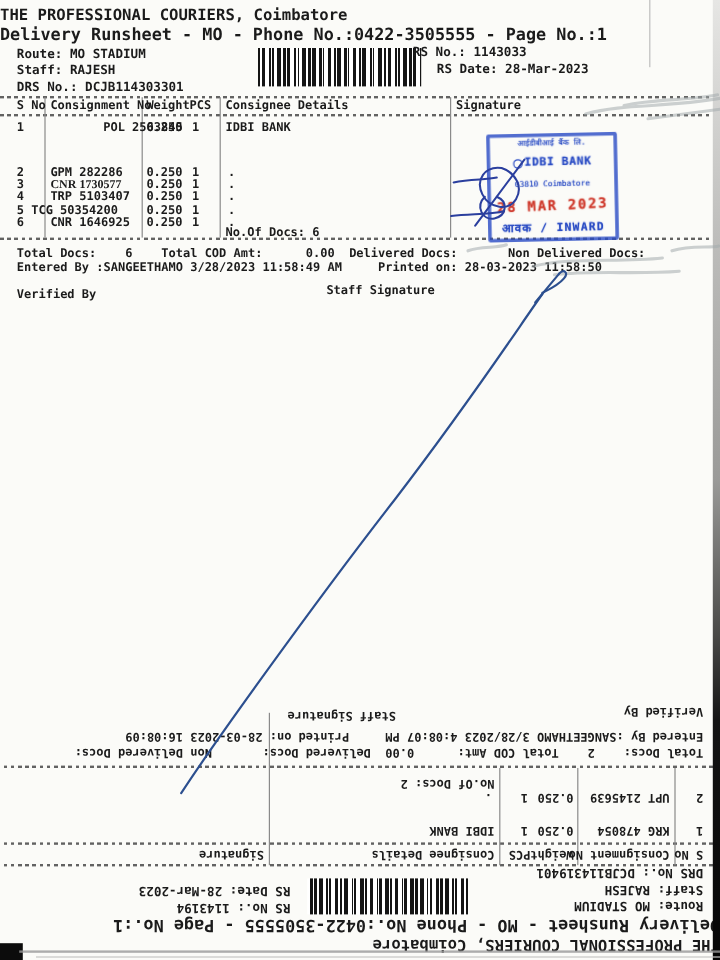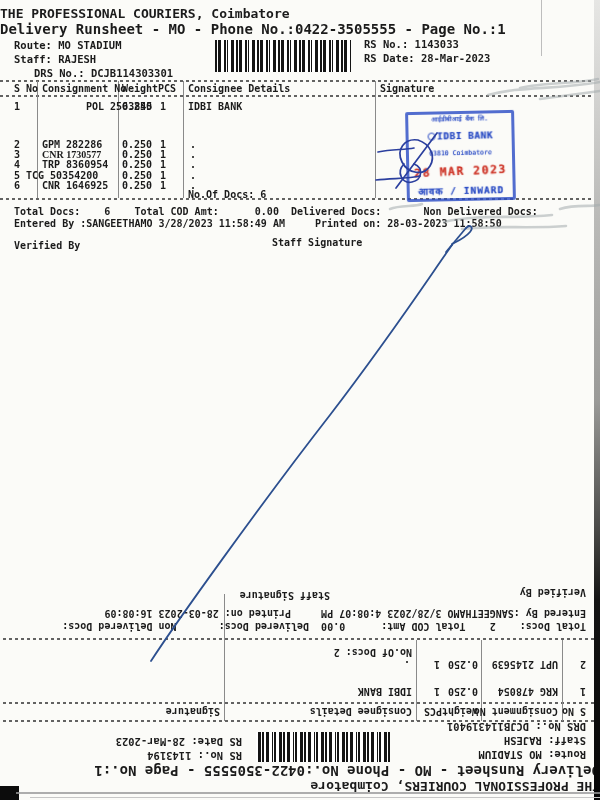--- a/index.html
+++ b/index.html
@@ -34,25 +34,25 @@
 <body>
 
 <div class="page">
 
   <div class="abs" style="left:0;top:0;width:600px;height:260px;">
     <div class="abs ctr b" style="top:6px;font-size:13px;">THE PROFESSIONAL COURIERS, Coimbatore</div>
     <div class="abs ctr b" style="top:21px;font-size:14px;">Delivery Runsheet - MO - Phone No.:0422-3505555 - Page No.:1</div>
 
     <div class="abs t10b" style="left:14px;top:39px;">Route: MO STADIUM</div>
     <div class="abs t10b" style="left:14px;top:53px;">Staff: RAJESH</div>
-    <div class="abs t10b" style="left:14px;top:67px;margin-left:20px;">DRS No.: DCJB114303301</div>
+    <div class="abs t10b" style="left:14px;top:67px;">DRS No.: DCJB114303301</div>
 
     <div class="abs barcode" style="left:215px;top:40px;width:136px;height:32px;"></div>
 
-    <div class="abs t10b" style="left:364px;top:38px;">RS No.: 1143033</div>
+    <div class="abs t10b" style="left:344px;top:38px;">RS No.: 1143033</div>
     <div class="abs t10b" style="left:364px;top:52px;">RS Date: 28-Mar-2023</div>
 
     <div class="abs dash" style="left:0;top:80px;width:600px;"></div>
     <div class="abs dash" style="left:0;top:95px;width:600px;"></div>
     <div class="abs dash" style="left:0;top:198px;width:600px;"></div>
     <div class="abs vline" style="left:37px;top:81px;height:117px;"></div>
     <div class="abs vline" style="left:118px;top:81px;height:117px;"></div>
     <div class="abs vline" style="left:183px;top:81px;height:117px;"></div>
     <div class="abs vline" style="left:375px;top:81px;height:117px;"></div>
 
@@ -81,21 +81,21 @@
     </div>
     <div class="abs t10" style="top:149px;left:0;width:600px;height:11px;">
       <span class="abs" style="left:14px;">3</span>
       <span class="abs" style="left:42px;font-family:Liberation Serif, serif;">CNR 1730577</span>
       <span class="abs" style="left:122px;">0.250</span>
       <span class="abs" style="left:160px;">1</span>
       <span class="abs" style="left:190px;">.</span>
     </div>
     <div class="abs t10" style="top:159px;left:0;width:600px;height:11px;">
       <span class="abs" style="left:14px;">4</span>
-      <span class="abs" style="left:42px;">TRP 8360954</span>
+      <span class="abs" style="left:42px;">TRP 5103407</span>
       <span class="abs" style="left:122px;">0.250</span>
       <span class="abs" style="left:160px;">1</span>
       <span class="abs" style="left:190px;">.</span>
     </div>
     <div class="abs t10" style="top:170px;left:0;width:600px;height:11px;">
       <span class="abs" style="left:14px;">5</span>
       <span class="abs" style="left:26px;">TCG 50354200</span>
       <span class="abs" style="left:122px;">0.250</span>
       <span class="abs" style="left:160px;">1</span>
       <span class="abs" style="left:190px;">.</span>

